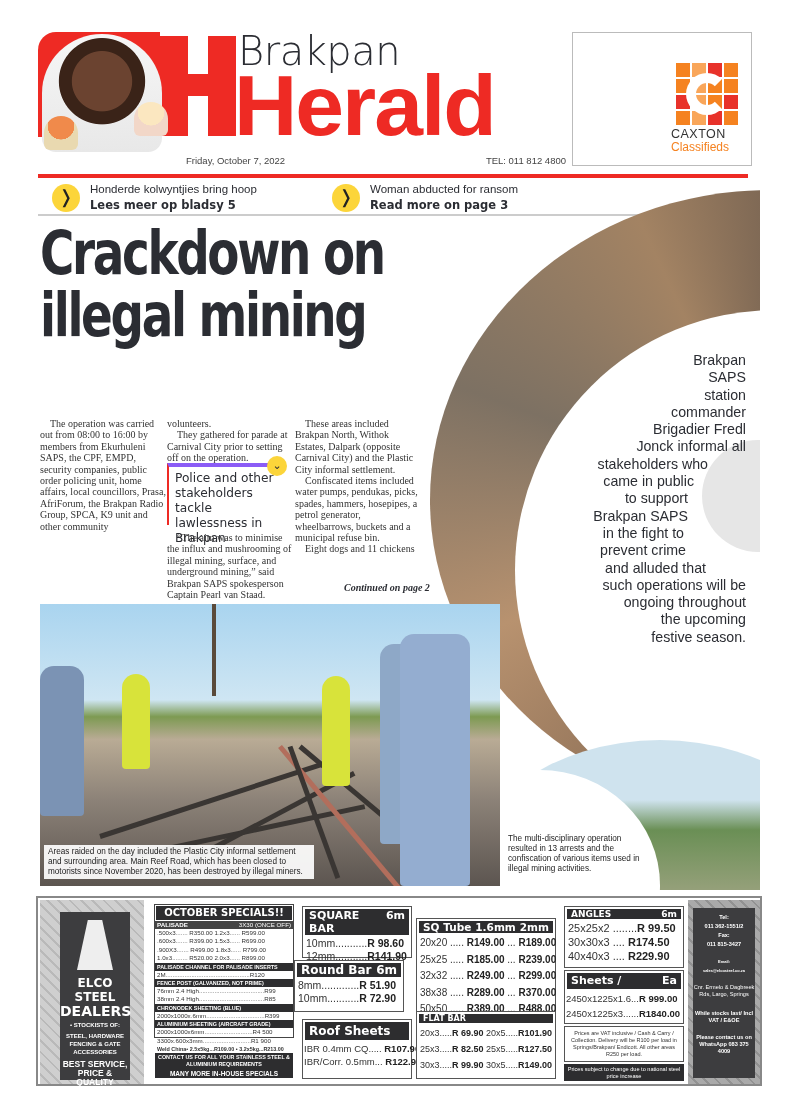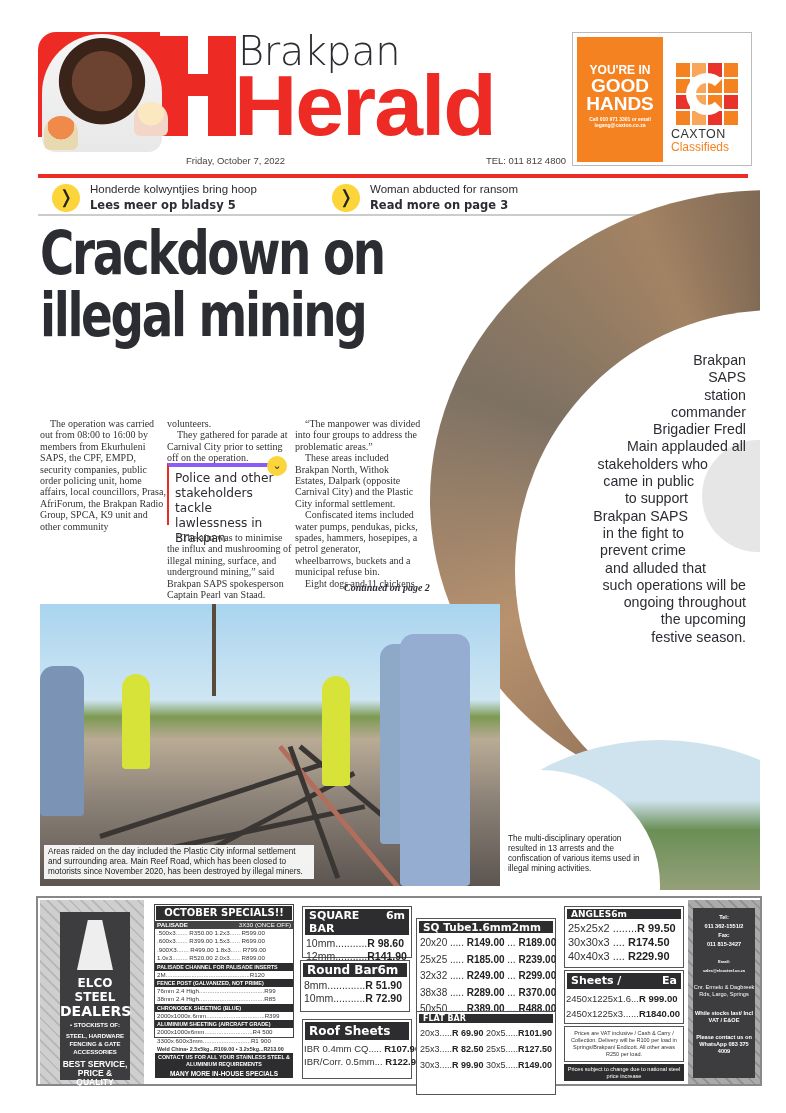--- a/index.html
+++ b/index.html
@@ -65,21 +65,21 @@
 .elco-box{position:absolute;left:20px;top:12px;width:70px;height:168px;background:#3d3d3f;color:#fff;text-align:center}
 .elco-name{font-family:"DejaVu Sans",sans-serif;font-weight:bold;font-size:12px;line-height:14px;margin-top:64px}
 .elco-small{font-weight:bold;font-size:6px;line-height:8px;margin-top:3px}
 .elco-best{font-weight:bold;font-size:8.5px;line-height:9px;margin-top:4px}
 .oct{position:absolute;left:116px;top:6px;width:140px;height:134px;border:1px solid #444}
 .oct-h{background:#2d2d2f;color:#fff;text-align:center;font-family:"DejaVu Sans",sans-serif;font-weight:bold;font-size:10px;height:14px;line-height:14px;margin:1px}
 .oct-row{font-size:6.2px;line-height:8.4px;padding:0 2px;white-space:nowrap;color:#333}
 .oct-bar{background:#2d2d2f;color:#fff;font-size:5.4px;font-weight:bold;line-height:8px;padding:0 2px;white-space:nowrap}
 .oct-bar2{background:#2d2d2f;color:#fff;font-size:5.4px;font-weight:bold;line-height:7px;padding:1px 2px;text-align:center}
 .pbox{position:absolute;border:1.5px solid #555;background:#fff}
-.pbox .hd{background:#2d2d2f;color:#fff;font-family:"DejaVu Sans",sans-serif;font-weight:bold;display:flex;justify-content:flex-start;padding:0 4px;margin:2px}
+.pbox .hd{background:#2d2d2f;color:#fff;font-family:"DejaVu Sans",sans-serif;font-weight:bold;display:flex;justify-content:space-between;padding:0 4px;margin:2px}
 .pbox .r{font-size:11.3px;line-height:15px;padding:0 3px;white-space:nowrap;color:#333;font-family:"Liberation Sans",sans-serif}
 .pbox .r b{color:#222}
 .contact{position:absolute;left:650px;top:2px;width:72px;height:184px;background:repeating-linear-gradient(45deg,#aaa 0 6px,#929292 6px 8px)}
 .contact-box{position:absolute;left:5px;top:8px;width:62px;height:170px;background:#3d3d3f;color:#fff;text-align:center;font-weight:bold;font-size:5.6px;line-height:7px;padding-top:6px}
 .contact-box div{margin-bottom:2px}
 </style>
 </head>
 <body>
 
 <div class="abs masthead">
@@ -90,26 +90,20 @@
   <div class="kid"></div>
   <div class="cupcake" style="left:6px;top:84px;background:radial-gradient(circle at 50% 30%,#f08a4b 0 45%,#e9d9b0 46%)"></div>
   <div class="cupcake" style="left:96px;top:70px;background:radial-gradient(circle at 50% 30%,#fbe7c0 0 45%,#f2d7c8 46%)"></div>
   <div class="brakpan">Brakpan</div>
   <div class="herald">Herald</div>
   <div class="date">Friday, October 7, 2022</div>
   <div class="tel">TEL: 011 812 4800</div>
 </div>
 
 <div class="abs ad-caxton">
-  <div class="ad-orange">
-    <div class="l1">YOU'RE IN</div>
-    <div class="l2">GOOD</div>
-    <div class="l2">HANDS</div>
-    <div class="l4">Call 010 971 3301 or email legang@caxton.co.za</div>
-  </div>
   <div class="logo-grid">
     <div></div>
       <div></div>
       <div></div>
       <div></div>
       <div></div>
       <div></div>
       <div></div>
       <div></div>
     <div></div>
@@ -151,21 +145,21 @@
   <div class="arc-cut"></div>
   <div class="grey-disc" style="left:282px;top:250px"></div>
 </div>
 
 <div class="abs quote">
   <span class="q-line">Brakpan</span>
   <span class="q-line">SAPS</span>
   <span class="q-line">station</span>
   <span class="q-line">commander</span>
   <span class="q-line">Brigadier Fredl</span>
-  <span class="q-line">Main applauded all</span>
+  <span class="q-line">Jonck informal all</span>
   <span class="q-line" style="padding-right:38px">stakeholders who</span>
   <span class="q-line" style="padding-right:52px">came in public</span>
   <span class="q-line" style="padding-right:58px">to support</span>
   <span class="q-line" style="padding-right:58px">Brakpan SAPS</span>
   <span class="q-line" style="padding-right:62px">in the fight to</span>
   <span class="q-line" style="padding-right:60px">prevent crime</span>
   <span class="q-line" style="padding-right:40px">and alluded that</span>
   <span class="q-line">such operations will be</span>
   <span class="q-line">ongoing throughout</span>
   <span class="q-line">the upcoming</span>
@@ -178,21 +172,20 @@
 <div class="col" style="left:167px">
   <p>volunteers.</p>
   <p class="ind">They gathered for parade at Carnival City prior to setting off on the operation.</p>
 </div>
 <div class="pull">Police and other stakeholders tackle lawlessness in Brakpan</div>
 <div class="pull-ic">⌄</div>
 <div class="col" style="left:167px;top:532px">
   <p class="ind">“The aim was to minimise the influx and mushrooming of illegal mining, surface, and underground mining,” said Brakpan SAPS spokesperson Captain Pearl van Staad.</p>
 </div>
 <div class="col" style="left:295px">
-  <p class="ind">“The manpower was divided into four groups to address the problematic areas.”</p>
   <p class="ind">These areas included Brakpan North, Withok Estates, Dalpark (opposite Carnival City) and the Plastic City informal settlement.</p>
   <p class="ind">Confiscated items included water pumps, pendukas, picks, spades, hammers, hosepipes, a petrol generator, wheelbarrows, buckets and a municipal refuse bin.</p>
   <p class="ind">Eight dogs and 11 chickens</p>
 </div>
 <div class="cont">Continued on page 2</div>
 
 <div class="abs photo-main">
   <div style="position:absolute;left:172px;top:0;width:4px;height:92px;background:#5a4a3a"></div>
   <div class="pipe" style="left:60px;top:230px;width:260px;transform:rotate(-18deg)"></div>
   <div class="pipe" style="left:90px;top:250px;width:240px;transform:rotate(-12deg)"></div>
@@ -253,21 +246,21 @@
 
   <div class="pbox" style="left:264px;top:8px;width:110px;height:52px">
     <div class="hd" style="font-size:11px">
         <span>SQUARE BAR</span>
         <span>6m</span>
       </div>
     <div class="r" style="font-size:10.5px;line-height:13px"><span>10mm...........</span><b>R  98.60</b></div>
     <div class="r" style="font-size:10.5px;line-height:13px"><span>12mm...........</span><b>R141.90</b></div>
   </div>
 
-  <div class="pbox" style="left:262px;top:62px;width:110px;height:52px">
+  <div class="pbox" style="left:256px;top:62px;width:110px;height:52px">
     <div class="hd" style="font-size:12px">
         <span>Round Bar</span>
         <span>6m</span>
       </div>
     <div class="r" style="font-size:10.5px;line-height:13px"><span>8mm.............</span><b>R  51.90</b></div>
     <div class="r" style="font-size:10.5px;line-height:13px"><span>10mm...........</span><b>R  72.90</b></div>
   </div>
 
   <div class="pbox" style="left:264px;top:121px;width:110px;height:60px">
     <div class="hd" style="font-size:12px;height:18px;line-height:18px">
@@ -283,21 +276,21 @@
         <span>1.6mm</span>
         <span>2mm</span>
       </div>
     <div class="r" style="font-size:10px;line-height:16.5px"><span>20x20 ..... </span><b>R149.00</b><span> ... </span><b>R189.00</b></div>
     <div class="r" style="font-size:10px;line-height:16.5px"><span>25x25 ..... </span><b>R185.00</b><span> ... </span><b>R239.00</b></div>
     <div class="r" style="font-size:10px;line-height:16.5px"><span>32x32 ..... </span><b>R249.00</b><span> ... </span><b>R299.00</b></div>
     <div class="r" style="font-size:10px;line-height:16.5px"><span>38x38 ..... </span><b>R289.00</b><span> ... </span><b>R370.00</b></div>
     <div class="r" style="font-size:10px;line-height:16.5px"><span>50x50 ..... </span><b>R389.00</b><span> ... </span><b>R488.00</b></div>
   </div>
 
-  <div class="pbox" style="left:378px;top:113px;width:140px;height:84px">
+  <div class="pbox" style="left:378px;top:113px;width:140px;height:68px">
     <div class="hd" style="font-size:8px">
         <span>FLAT BAR</span>
       </div>
     <div class="r" style="font-size:9px;line-height:16px"><span>20x3.....</span><b>R  69.90</b><span>  20x5.....</span><b>R101.90</b></div>
     <div class="r" style="font-size:9px;line-height:16px"><span>25x3.....</span><b>R  82.50</b><span>  25x5.....</span><b>R127.50</b></div>
     <div class="r" style="font-size:9px;line-height:16px"><span>30x3.....</span><b>R  99.90</b><span>  30x5.....</span><b>R149.00</b></div>
   </div>
 
   <div class="pbox" style="left:526px;top:8px;width:120px;height:62px">
     <div class="hd" style="font-size:9px">

